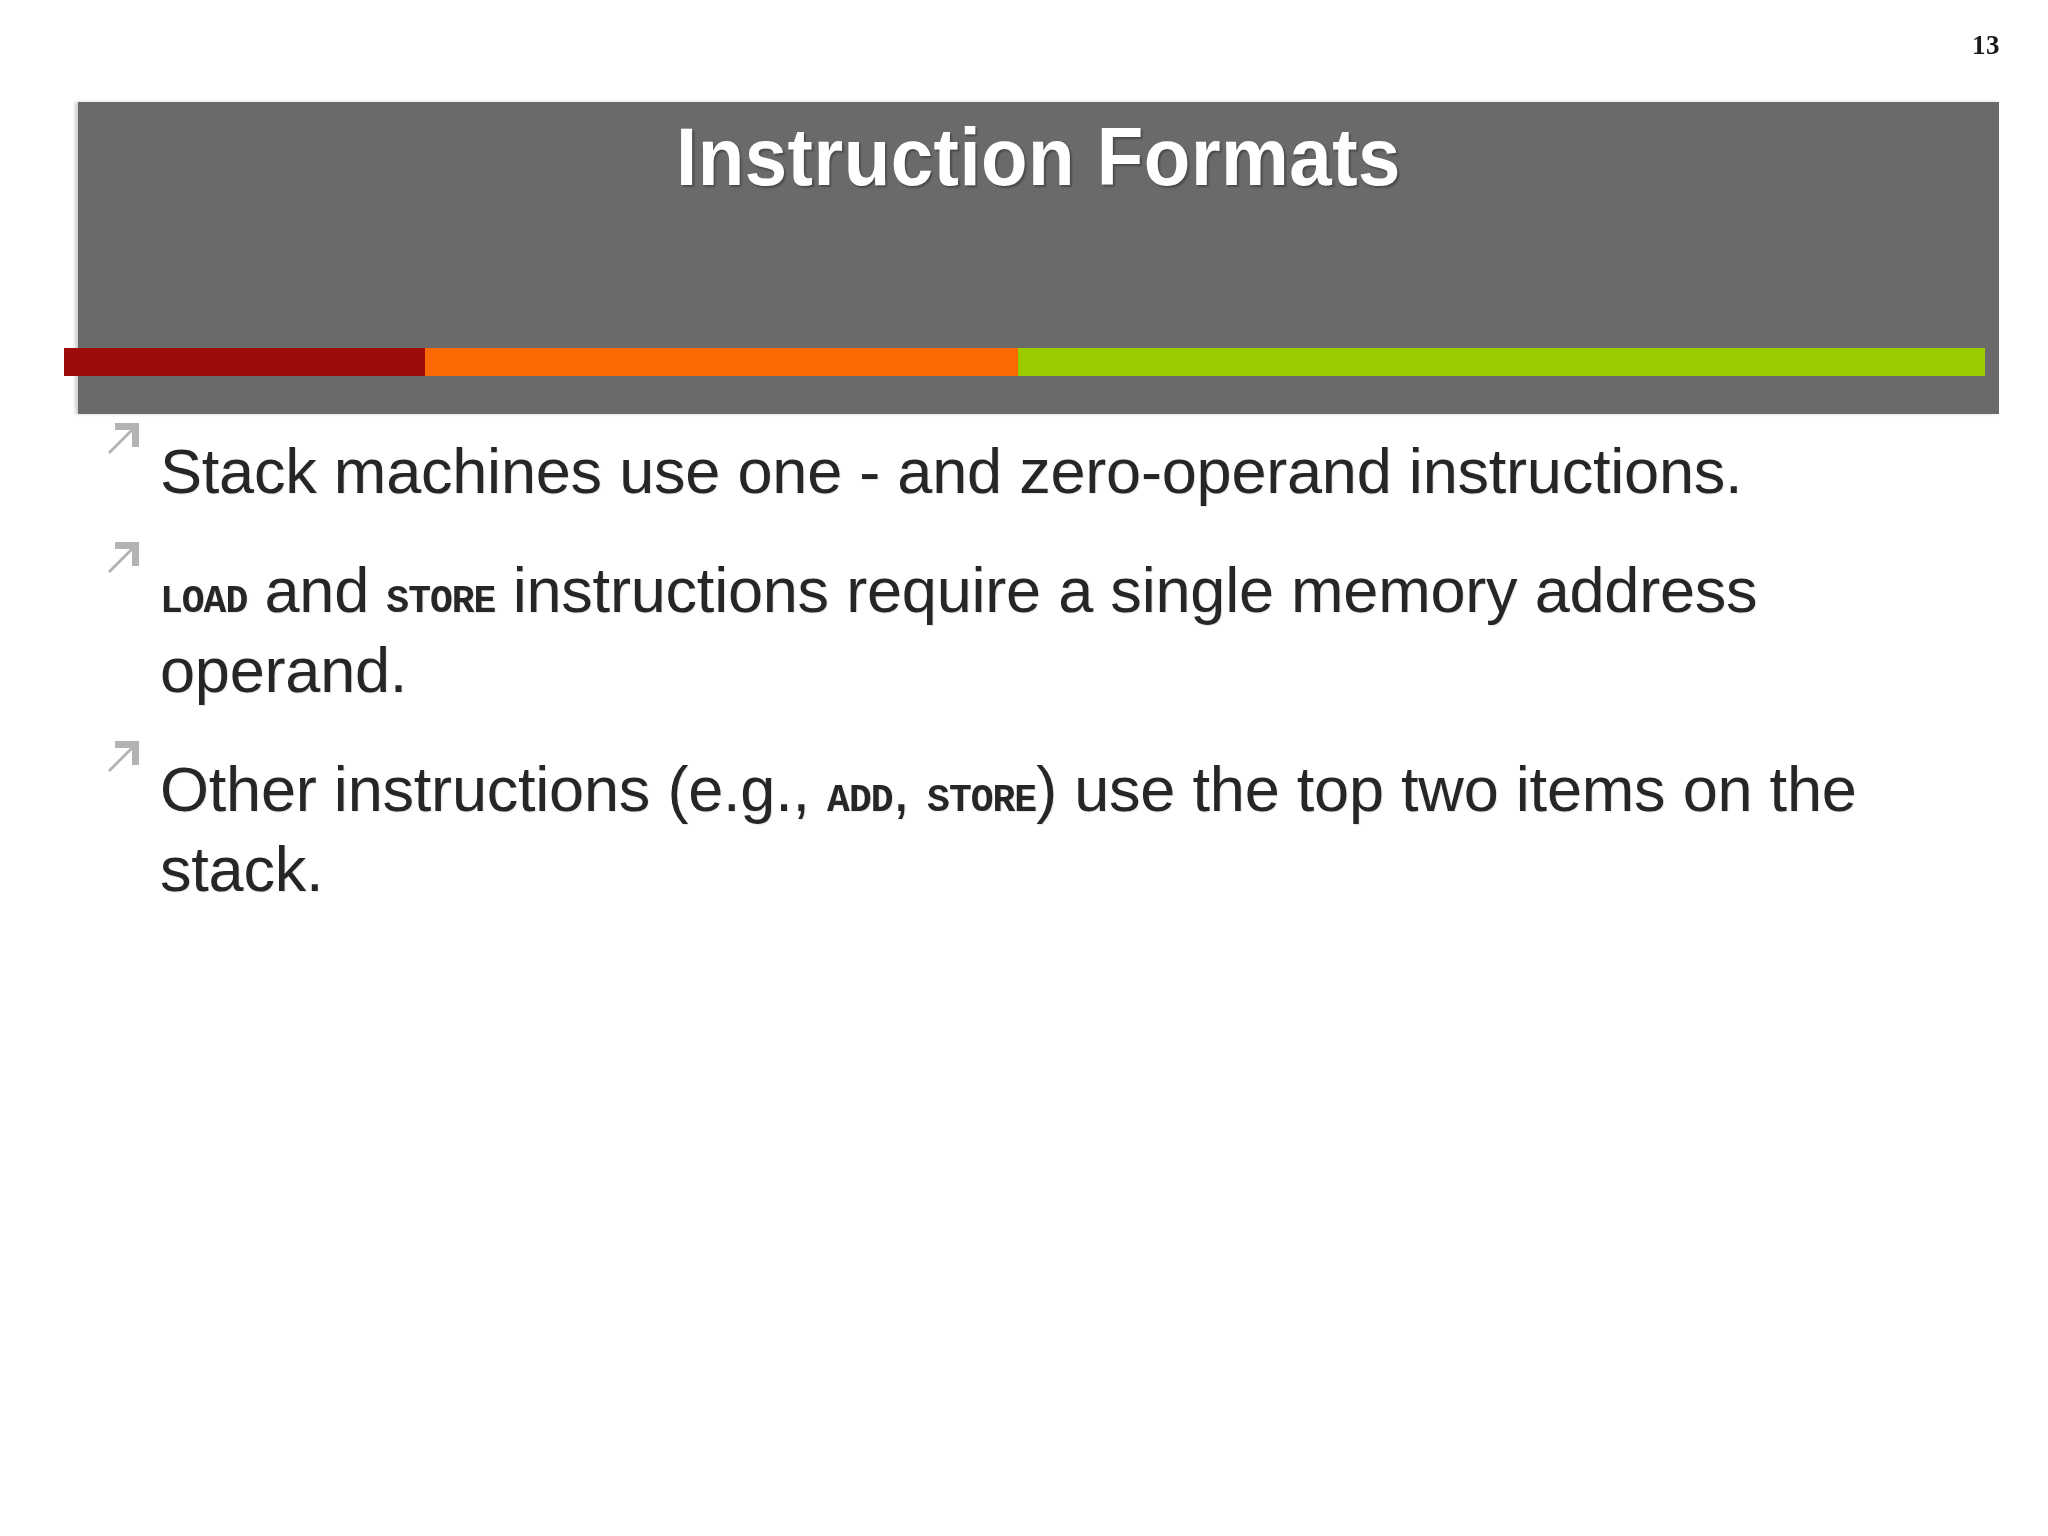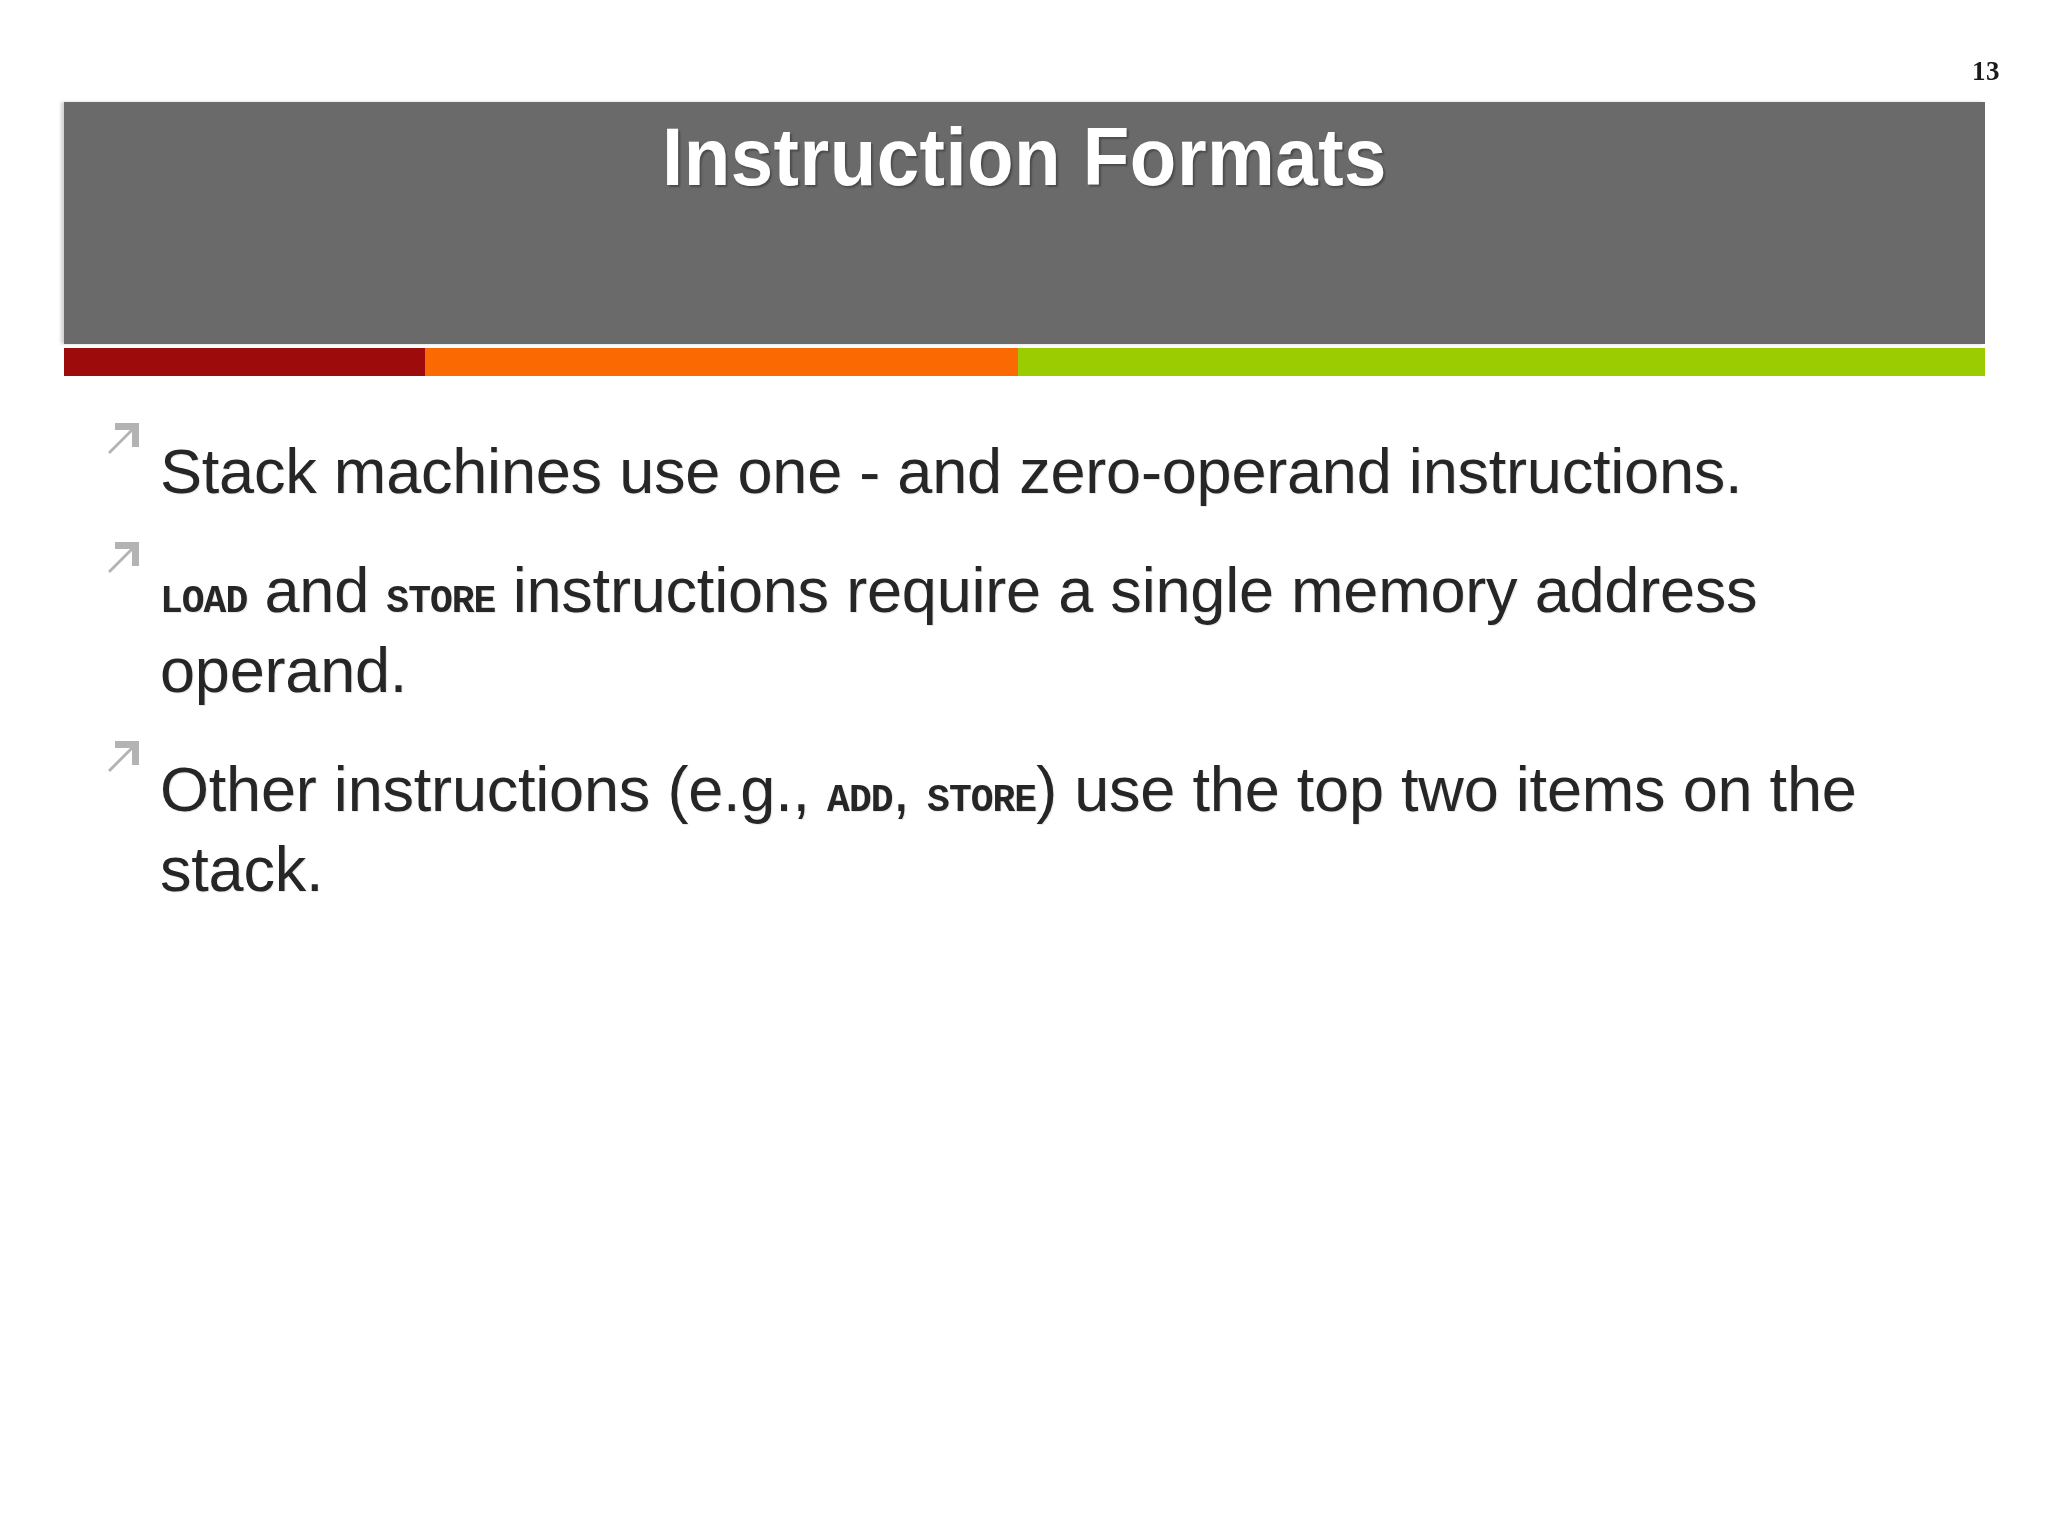--- a/index.html
+++ b/index.html
@@ -12,36 +12,36 @@
     height: 1536px;
     position: relative;
     overflow: hidden;
     font-family: "Liberation Sans", sans-serif;
     -webkit-font-smoothing: antialiased;
   }
 
   
   .slide-number {
     position: absolute;
-    top: 56px;
+    top: 30px;
     right: 48px;
     font-family: "Liberation Serif", serif;
     font-weight: bold;
     font-size: 27px;
     color: #1a1a1a;
     letter-spacing: 0.5px;
   }
 
   
   .title-banner {
     position: absolute;
-    left: 64px;
+    left: 78px;
     top: 102px;
     width: 1921px;
-    height: 242px;
+    height: 312px;
     background: #6a6a6a;
     box-shadow: -3px 0 3px rgba(0,0,0,0.18);
   }
   .title-text {
     position: absolute;
     left: 0;
     top: 14px;
     width: 100%;
     text-align: center;
     color: #ffffff;

